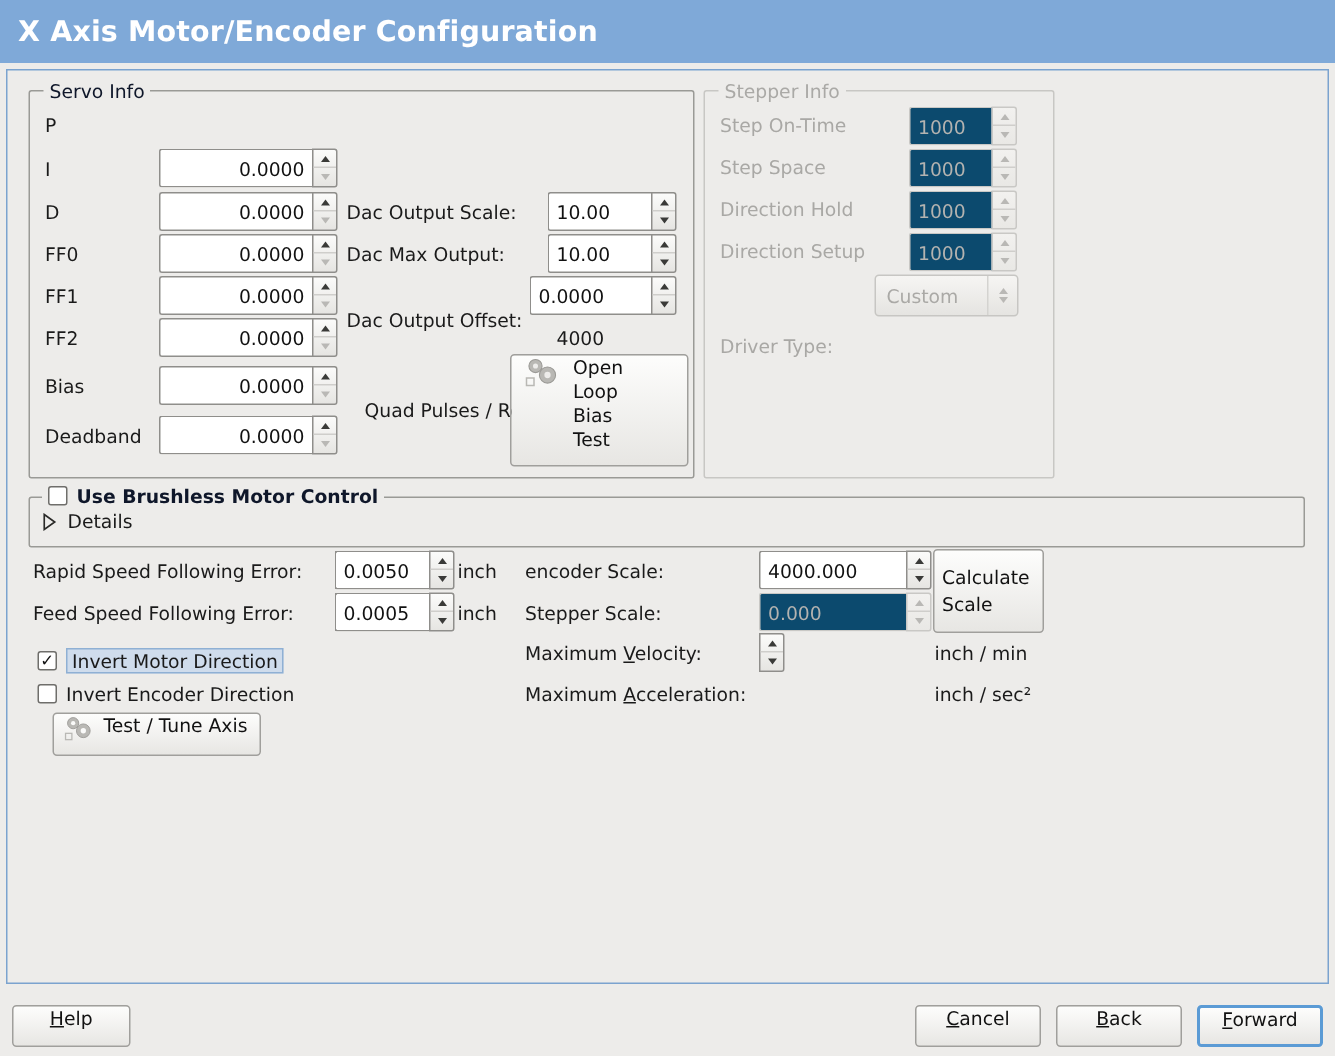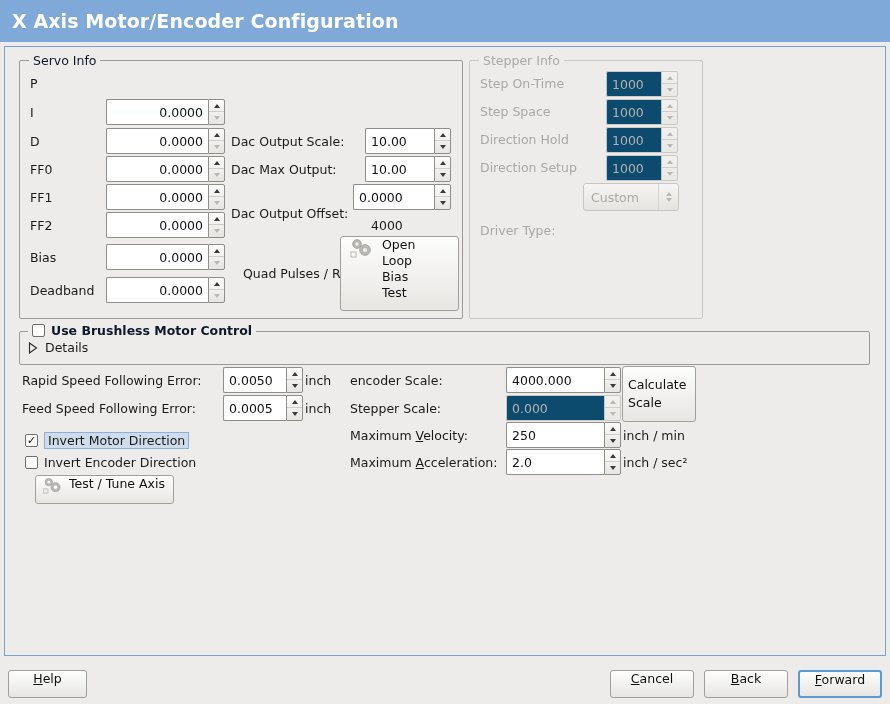--- a/index.html
+++ b/index.html
@@ -452,46 +452,34 @@
 
     <div class="btn" style="left:617px; top:319px; width:74px; height:56px; flex-direction:column; align-items:flex-start; padding-left:5px; justify-content:center; line-height:18px;">
       <span>Calculate</span>
       <span>Scale</span>
     </div>
 
     <div class="lbl" style="left:345px; top:381px;">
       <span>Maximum </span><u>V</u><span>elocity:</span>
     </div>
     <div class="spin" style="left:501px; top:375px; width:115px;">
-      <div class="fld">250</div>
       <div class="btns">
         <div class="up">
             <i class="chev up-g"></i>
           </div>
         <div class="dn">
             <i class="chev dn-g"></i>
           </div>
       </div>
     </div>
     <div class="lbl" style="left:618px; top:381px;">inch / min</div>
 
     <div class="lbl" style="left:345px; top:408px;">
       <span>Maximum </span><u>A</u><span>cceleration:</span>
     </div>
-    <div class="spin" style="left:501px; top:402px; width:115px;">
-      <div class="fld">2.0</div>
-      <div class="btns">
-        <div class="up">
-            <i class="chev up-g"></i>
-          </div>
-        <div class="dn">
-            <i class="chev dn-g"></i>
-          </div>
-      </div>
-    </div>
     <div class="lbl" style="left:618px; top:408px;">inch / sec²</div>
 
   </div>
 
   <div class="btn" style="left:8px; top:670px; width:79px; height:28px;">
     <span><u>H</u><span>elp</span></span>
   </div>
   <div class="btn" style="left:610px; top:670px; width:84px; height:28px;">
     <span><u>C</u><span>ancel</span></span>
   </div>

